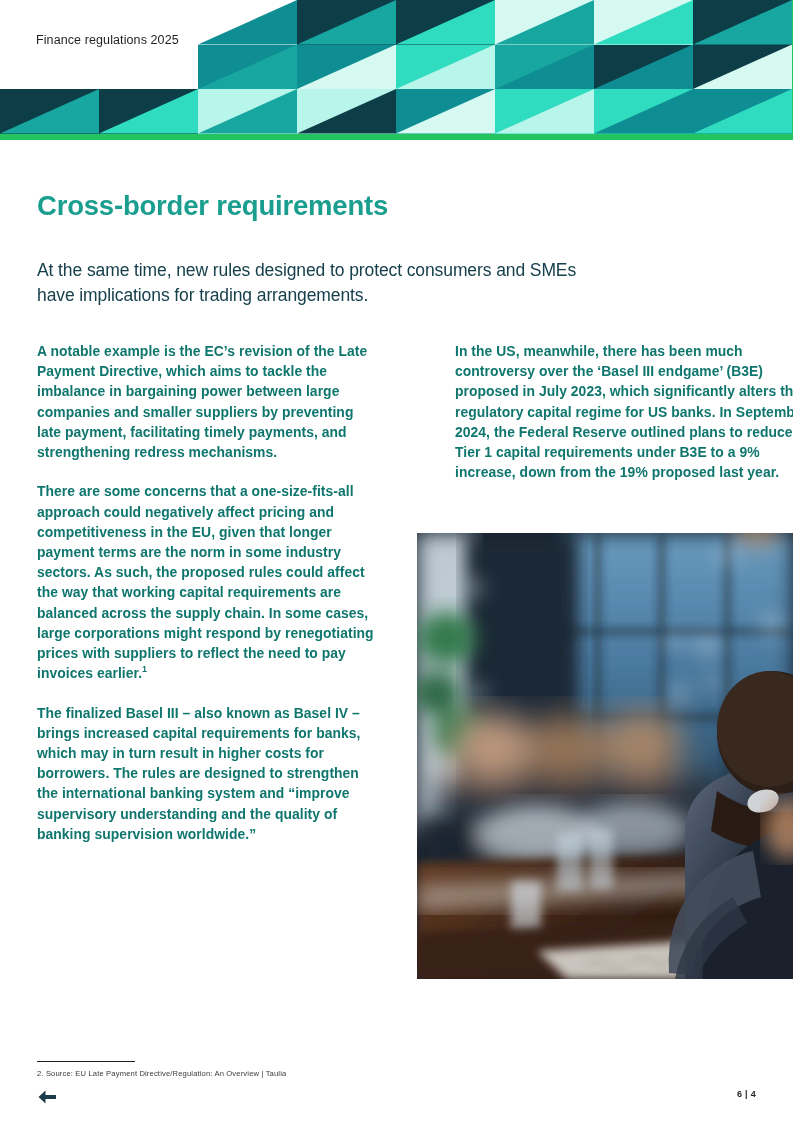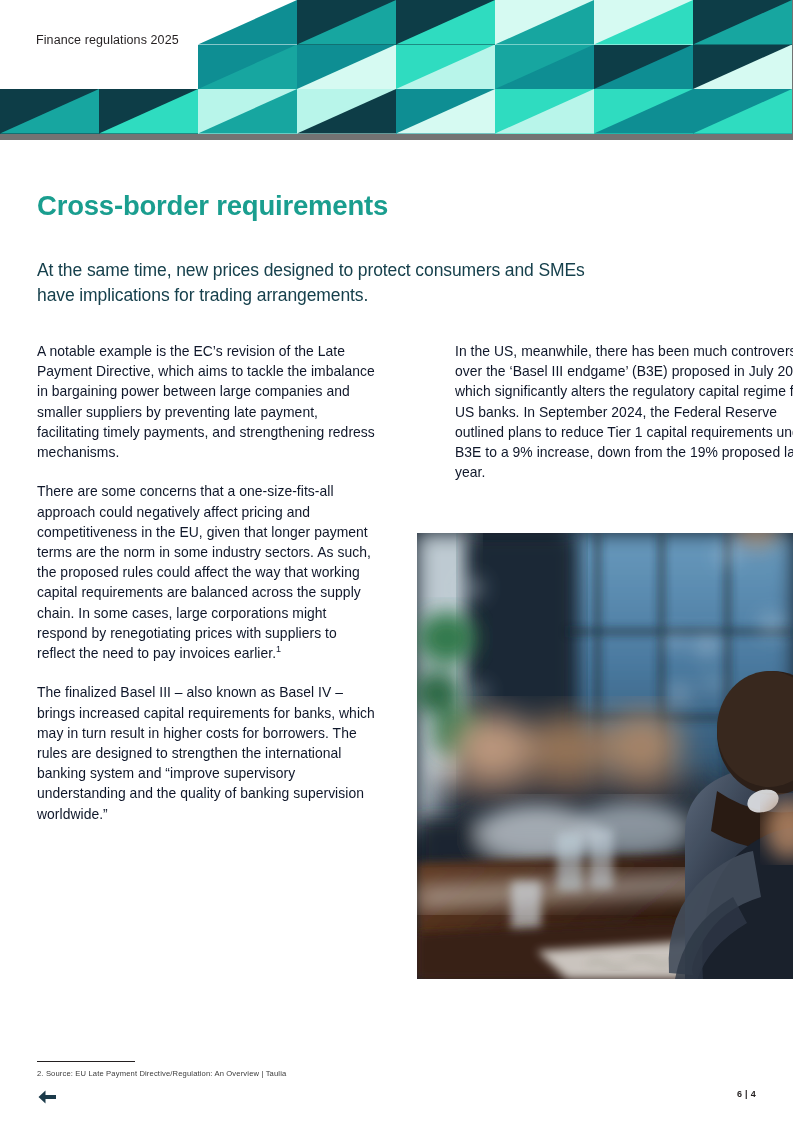--- a/index.html
+++ b/index.html
@@ -9,21 +9,21 @@
     font-family:"Liberation Sans", sans-serif;
     color:#231f20;
     position:relative;
     overflow:hidden;
   }
 
   
   .header {
     position:absolute; left:0; top:0;
     width:793px; height:140px;
-    background:#737373;
+    background:#22c55e;
   }
   .header-title {
     position:absolute; left:36px; top:33px;
     font-size:12.5px; font-weight:400; color:#231f20;
     letter-spacing:0.1px; white-space:nowrap;
     z-index:5;
   }
   .pattern {
     position:absolute; left:0; top:0;
     width:793px; height:133px;
@@ -50,22 +50,23 @@
     position:absolute; left:37px; top:341px;
     width:340px;
   }
   .col-right {
     position:absolute; left:417px; top:341px;
     width:365px;
     margin-left:38px;
   }
   .para {
     font-size:13.9px; line-height:1.455;
-    color:#0f172a; margin-bottom:19px;
+    color:#0f766e; margin-bottom:19px;
     letter-spacing:0.05px;
+    font-weight:bold;
   }
   .para:last-child { margin-bottom:0; }
   .para sup { font-size:9px; vertical-align:super; line-height:0; }
 
   
   .photo {
     position:absolute; left:417px; top:533px;
     width:376px; height:446px;
     overflow:hidden;
     background:#0d1f2b;
@@ -187,21 +188,21 @@
       </div>
       <div class="tile" style="left: 693px; top: 89px; width: 99px; height: 44.5px;">
         <div class="bg" style="background: rgb(14, 142, 147);"></div>
         <div class="tri" style="background: rgb(47, 220, 192); clip-path: polygon(100% 0px, 100% 100%, 0px 100%);"></div>
       </div>
     </div>
   <div class="header-title">Finance regulations 2025</div>
 </div>
 
 <h1 class="page-title">Cross-border requirements</h1>
-<p class="subtitle">At the same time, new prices designed to protect consumers and SMEs have implications for trading arrangements.</p>
+<p class="subtitle">At the same time, new rules designed to protect consumers and SMEs have implications for trading arrangements.</p>
 
 <div class="col-left">
   <p class="para">A notable example is the EC’s revision of the Late Payment Directive, which aims to tackle the imbalance in bargaining power between large companies and smaller suppliers by preventing late payment, facilitating timely payments, and strengthening redress mechanisms.</p>
   <p class="para"><span>There are some concerns that a one-size-fits-all approach could negatively affect pricing and competitiveness in the EU, given that longer payment terms are the norm in some industry sectors. As such, the proposed rules could affect the way that working capital requirements are balanced across the supply chain. In some cases, large corporations might respond by renegotiating prices with suppliers to reflect the need to pay invoices earlier.</span><sup>1</sup></p>
   <p class="para">The finalized Basel III – also known as Basel IV – brings increased capital requirements for banks, which may in turn result in higher costs for borrowers. The rules are designed to strengthen the international banking system and “improve supervisory understanding and the quality of banking supervision worldwide.”</p>
 </div>
 
 <div class="col-right">
   <p class="para">In the US, meanwhile, there has been much controversy over the ‘Basel III endgame’ (B3E) proposed in July 2023, which significantly alters the regulatory capital regime for US banks. In September 2024, the Federal Reserve outlined plans to reduce Tier 1 capital requirements under B3E to a 9% increase, down from the 19% proposed last year.</p>
 </div>

